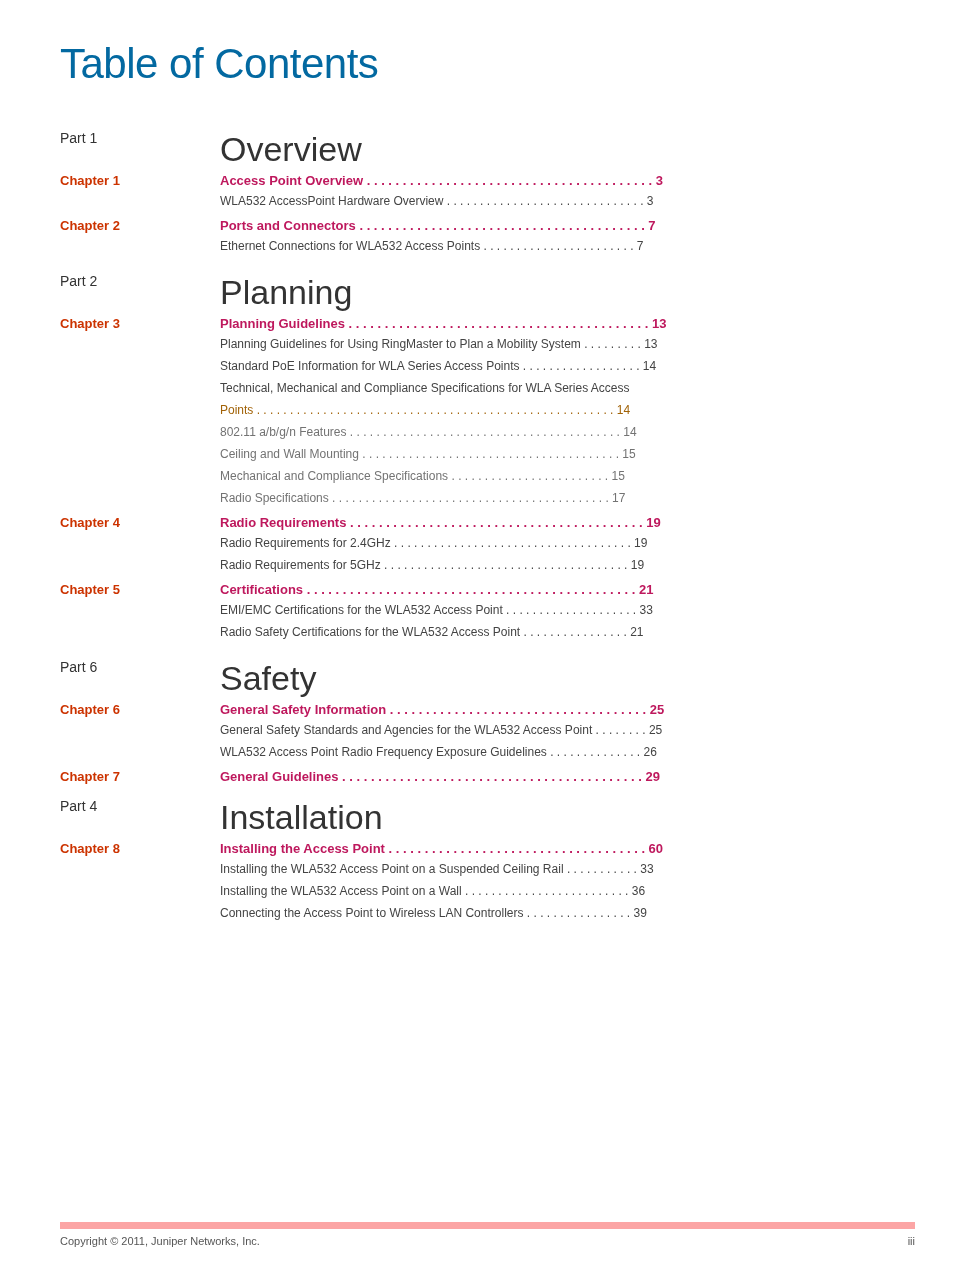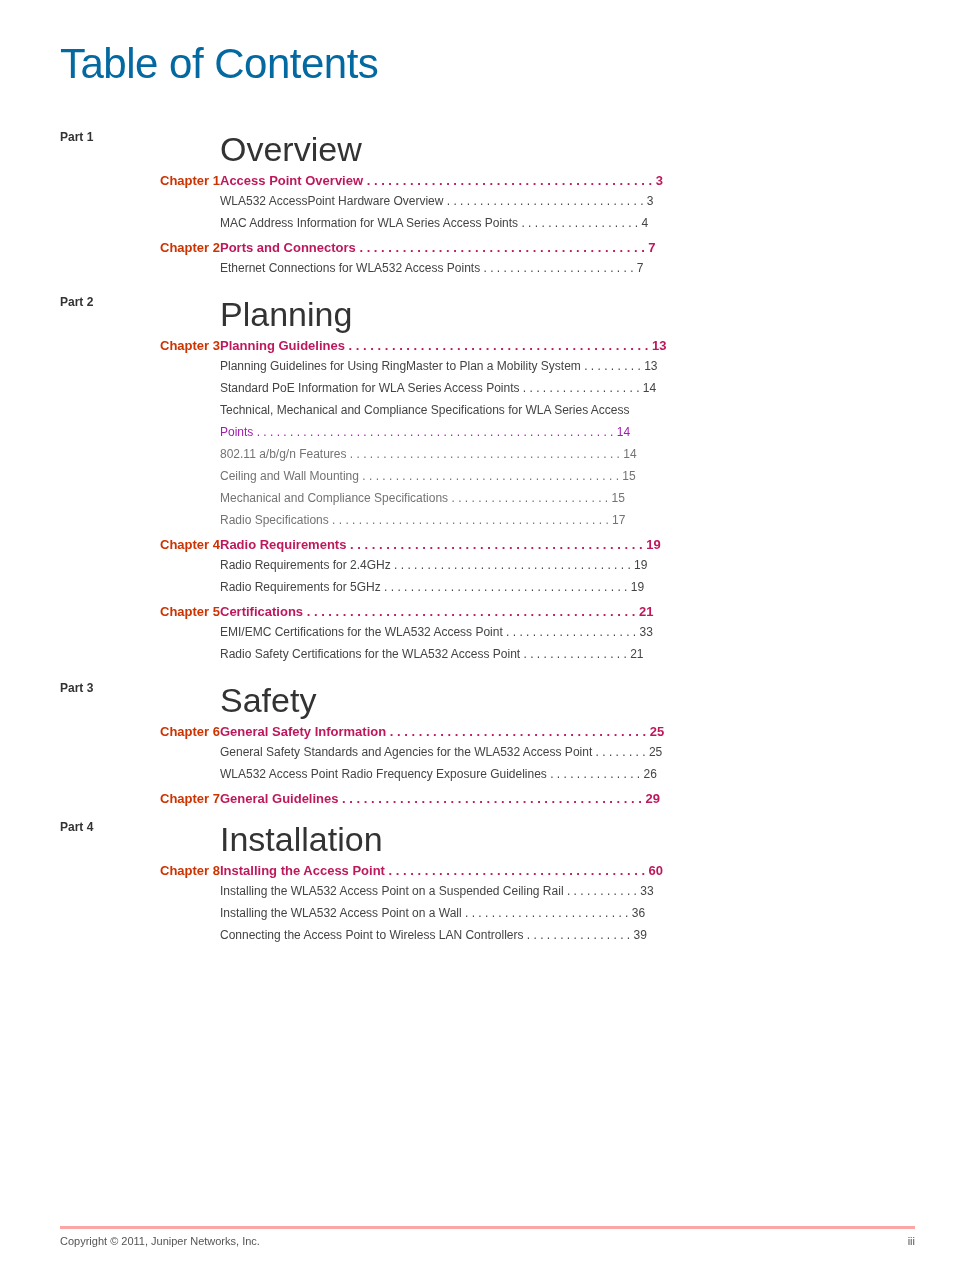--- a/index.html
+++ b/index.html
@@ -35,63 +35,62 @@
       width: 160px;
       padding-right: 20px;
     }
 
     .col-right {
       width: auto;
     }
 
     
     .part-label {
-      font-size: 12px;
-      font-weight: 700;
+      font-size: 14px;
+      font-weight: 400;
       color: #333333;
       padding-top: 18px;
       padding-bottom: 2px;
     }
 
     .part-title {
       font-size: 34px;
       font-weight: 300;
       color: #333333;
       padding-top: 18px;
       padding-bottom: 2px;
     }
 
     
     .chapter-label {
       font-size: 13px;
       font-weight: 700;
       color: #cc3300;
       padding-top: 6px;
-      text-align: right;
     }
 
     .chapter-title {
       font-size: 13px;
       font-weight: 700;
       color: #be185d;
       padding-top: 6px;
     }
 
     
     .sub-entry {
       font-size: 12px;
       color: #444444;
       padding-top: 1px;
       line-height: 1.5;
       margin-top: 20px;
     }
 
     .sub-entry-indent1 {
       font-size: 12px;
-      color: #a21caf;
+      color: #a16207;
       padding-top: 1px;
       padding-left: 30px;
       line-height: 1.5;
     }
 
     .sub-entry-indent2 {
       font-size: 12px;
       color: #737373;
       padding-top: 1px;
       padding-left: 55px;
@@ -104,21 +103,21 @@
 
     .footer {
       position: absolute;
       bottom: 20px;
       left: 60px;
       right: 60px;
       display: flex;
       justify-content: space-between;
       font-size: 11px;
       color: #555555;
-      border-top: 3px solid #fca5a5;
+      border-top: 7px solid #fca5a5;
       padding-top: 6px;
     }
   </style>
 </head>
 <body>
 
 <h1 class="page-title">Table of Contents</h1>
 
 <table class="toc-table">
   <tbody id="toc-body">
@@ -128,24 +127,20 @@
   </tr>
       <tr>
       <td class="col-left chapter-label">Chapter 1</td>
       <td class="col-right chapter-title">Access Point Overview . . . . . . . . . . . . . . . . . . . . . . . . . . . . . . . . . . . . . . . . 3</td>
     </tr>
       <tr>
         <td class="col-left"></td>
         <td class="col-right sub-entry">WLA532 AccessPoint Hardware Overview . . . . . . . . . . . . . . . . . . . . . . . . . . . . . . 3</td>
       </tr>
       <tr>
-        <td class="col-left"></td>
-        <td class="col-right sub-entry">MAC Address Information for WLA Series Access Points . . . . . . . . . . . . . . . . . . 4</td>
-      </tr>
-      <tr>
         <td colspan="2" style="height:4px;"></td>
       </tr>
       <tr>
       <td class="col-left chapter-label">Chapter 2</td>
       <td class="col-right chapter-title">Ports and Connectors . . . . . . . . . . . . . . . . . . . . . . . . . . . . . . . . . . . . . . . . 7</td>
     </tr>
       <tr>
         <td class="col-left"></td>
         <td class="col-right sub-entry">Ethernet Connections for WLA532 Access Points . . . . . . . . . . . . . . . . . . . . . . . 7</td>
       </tr>
@@ -225,21 +220,21 @@
         <td class="col-left"></td>
         <td class="col-right sub-entry">Radio Safety Certifications for the WLA532 Access Point . . . . . . . . . . . . . . . . 21</td>
       </tr>
       <tr>
         <td colspan="2" style="height:4px;"></td>
       </tr>
       <tr class="spacer-row">
         <td colspan="2"></td>
       </tr>
       <tr>
-    <td class="col-left part-label">Part 3</td>
+    <td class="col-left part-label">Part 6</td>
     <td class="col-right part-title">Safety</td>
   </tr>
       <tr>
       <td class="col-left chapter-label">Chapter 6</td>
       <td class="col-right chapter-title">General Safety Information . . . . . . . . . . . . . . . . . . . . . . . . . . . . . . . . . . . . 25</td>
     </tr>
       <tr>
         <td class="col-left"></td>
         <td class="col-right sub-entry">General Safety Standards and Agencies for the WLA532 Access Point . . . . . . . . 25</td>
       </tr>

